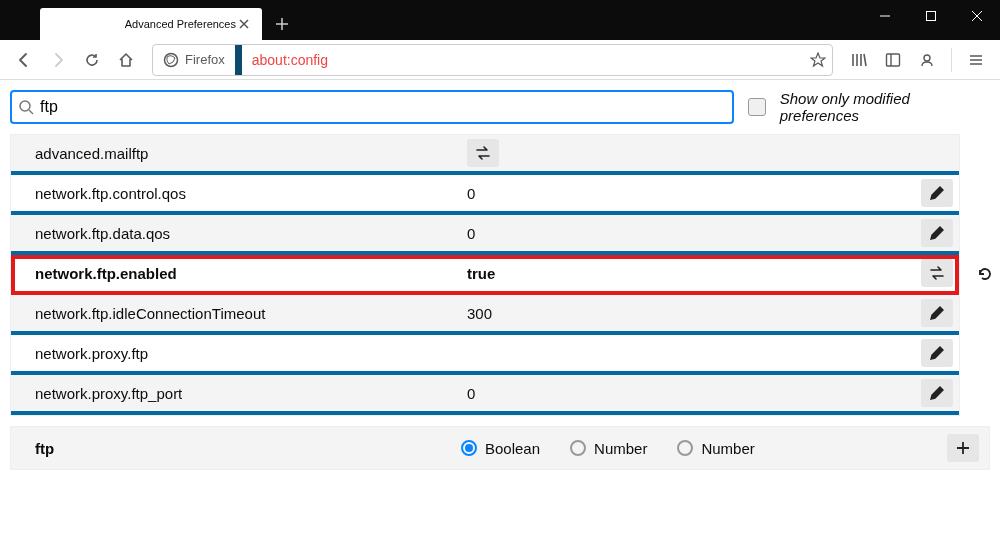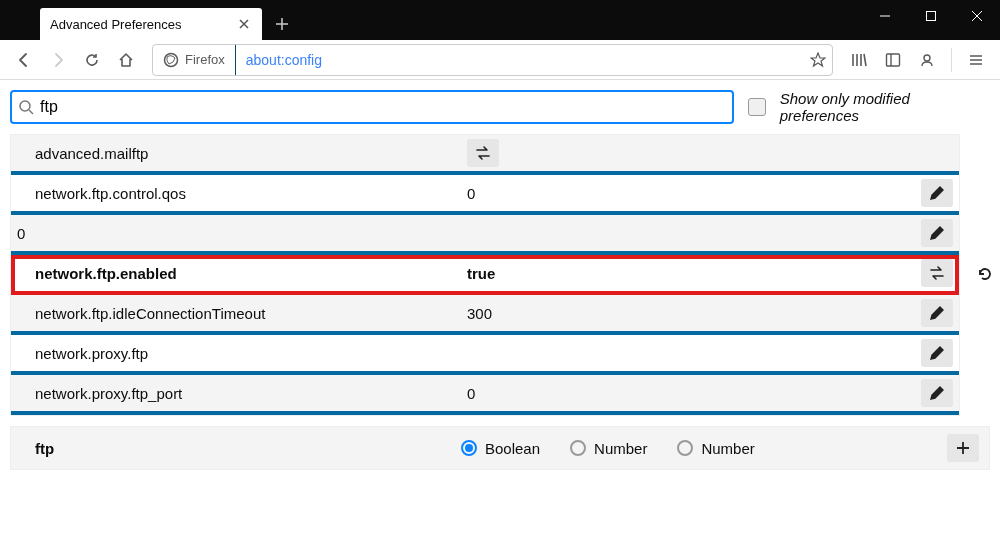--- a/index.html
+++ b/index.html
@@ -1,34 +1,34 @@
 <!DOCTYPE html>
 <html><head>
 <meta charset="utf-8">
 <style>
   * { box-sizing: border-box; margin: 0; padding: 0; font-family: "Segoe UI", Arial, sans-serif; }
   body { width: 1000px; height: 536px; background: #fff; overflow: hidden; font-size: 14px; color: #0c0c0d; }
 
   
   .titlebar { height: 40px; background: #0c0c0d; display: flex; align-items: flex-end; }
-  .tab { width: 222px; height: 32px; background: #fff; margin-left: 40px; border-radius: 3px 3px 0 0; display: flex; align-items: center; padding: 12px 10px; font-size: 13px; }
+  .tab { width: 222px; height: 32px; background: #fff; margin-left: 40px; border-radius: 3px 3px 0 0; display: flex; align-items: center; padding: 12px 10px; font-size: 11px; text-align: right; }
   .tab .label { flex: 1; }
   .tab .close { width: 16px; height: 16px; display: flex; align-items: center; justify-content: center; cursor: pointer; color: #444; }
   .newtab { width: 32px; height: 32px; display: flex; align-items: center; justify-content: center; color: #fff; margin-left: 4px; cursor: pointer; }
   .titlebar-spacer { flex: 1; }
   .win-controls { display: flex; height: 40px; }
   .win-btn { width: 46px; height: 32px; display: flex; align-items: center; justify-content: center; color: #fff; cursor: pointer; }
 
   
   .navbar { height: 40px; border-bottom: 1px solid #ddd; display: flex; align-items: center; padding: 0 8px; gap: 2px; }
   .nav-btn { width: 32px; height: 32px; display: flex; align-items: center; justify-content: center; border-radius: 4px; cursor: pointer; color: #5a5a5a; }
   .nav-btn.disabled { color: #bbb; cursor: default; }
   .urlbar { flex: 1; height: 32px; border: 1px solid #ccc; border-radius: 4px; display: flex; align-items: center; margin: 0 8px; }
-  .identity { display: flex; align-items: center; gap: 6px; padding: 0 10px; border-right: 1px solid #0c4a6e; height: 100%; color: #5a5a5a; font-size: 13px;}
-  .url-text { flex: 1; padding: 0 10px; color: #3b82f6; font-size: 14px; }
+  .identity { display: flex; align-items: center; gap: 6px; padding: 0 10px; border-right: 7px solid #0c4a6e; height: 100%; color: #5a5a5a; font-size: 13px;}
+  .url-text { flex: 1; padding: 0 10px; color: #ef4444; font-size: 14px; }
   .star { width: 28px; display:flex; align-items:center; justify-content:center; color:#5a5a5a;}
   .right-icons { display:flex; align-items:center; gap:2px; }
   .sep { width:1px; height:24px; background:#ddd; margin:0 6px;}
 
   
   .search-row { display:flex; align-items:center; padding: 10px 10px; gap: 14px; }
   .search-box { flex: 0 0 724px; height: 34px; border: 2px solid #0a84ff; border-radius: 4px; display:flex; align-items:center; padding: 0 6px; }
   .search-box input { border:none; outline:none; flex:1; font-size:16px; padding-left:6px; }
   .checkbox { width:18px; height:18px; border:1px solid #999; border-radius:3px; background:#f0f0f0; display:inline-block; }
   .checklabel { font-size:15px;font-style:italic; }
@@ -192,20 +192,21 @@
         <div class="col-val">0</div>
         <div class="col-act">
           <div class="act-btn">
             <svg width="16" height="16" viewBox="0 0 16 16">
               <path d="M11 2 L14 5 L6 13 L2 14 L3 10 Z" stroke="#222" stroke-width="1.4" fill="#222"></path>
             </svg>
           </div>
         </div>
       </div>
       <div class="row">
+        <div class="col-key">network.ftp.data.qos</div>
         <div class="col-val">0</div>
         <div class="col-act">
           <div class="act-btn">
             <svg width="16" height="16" viewBox="0 0 16 16">
               <path d="M11 2 L14 5 L6 13 L2 14 L3 10 Z" stroke="#222" stroke-width="1.4" fill="#222"></path>
             </svg>
           </div>
         </div>
       </div>
       <div class="row highlight">

